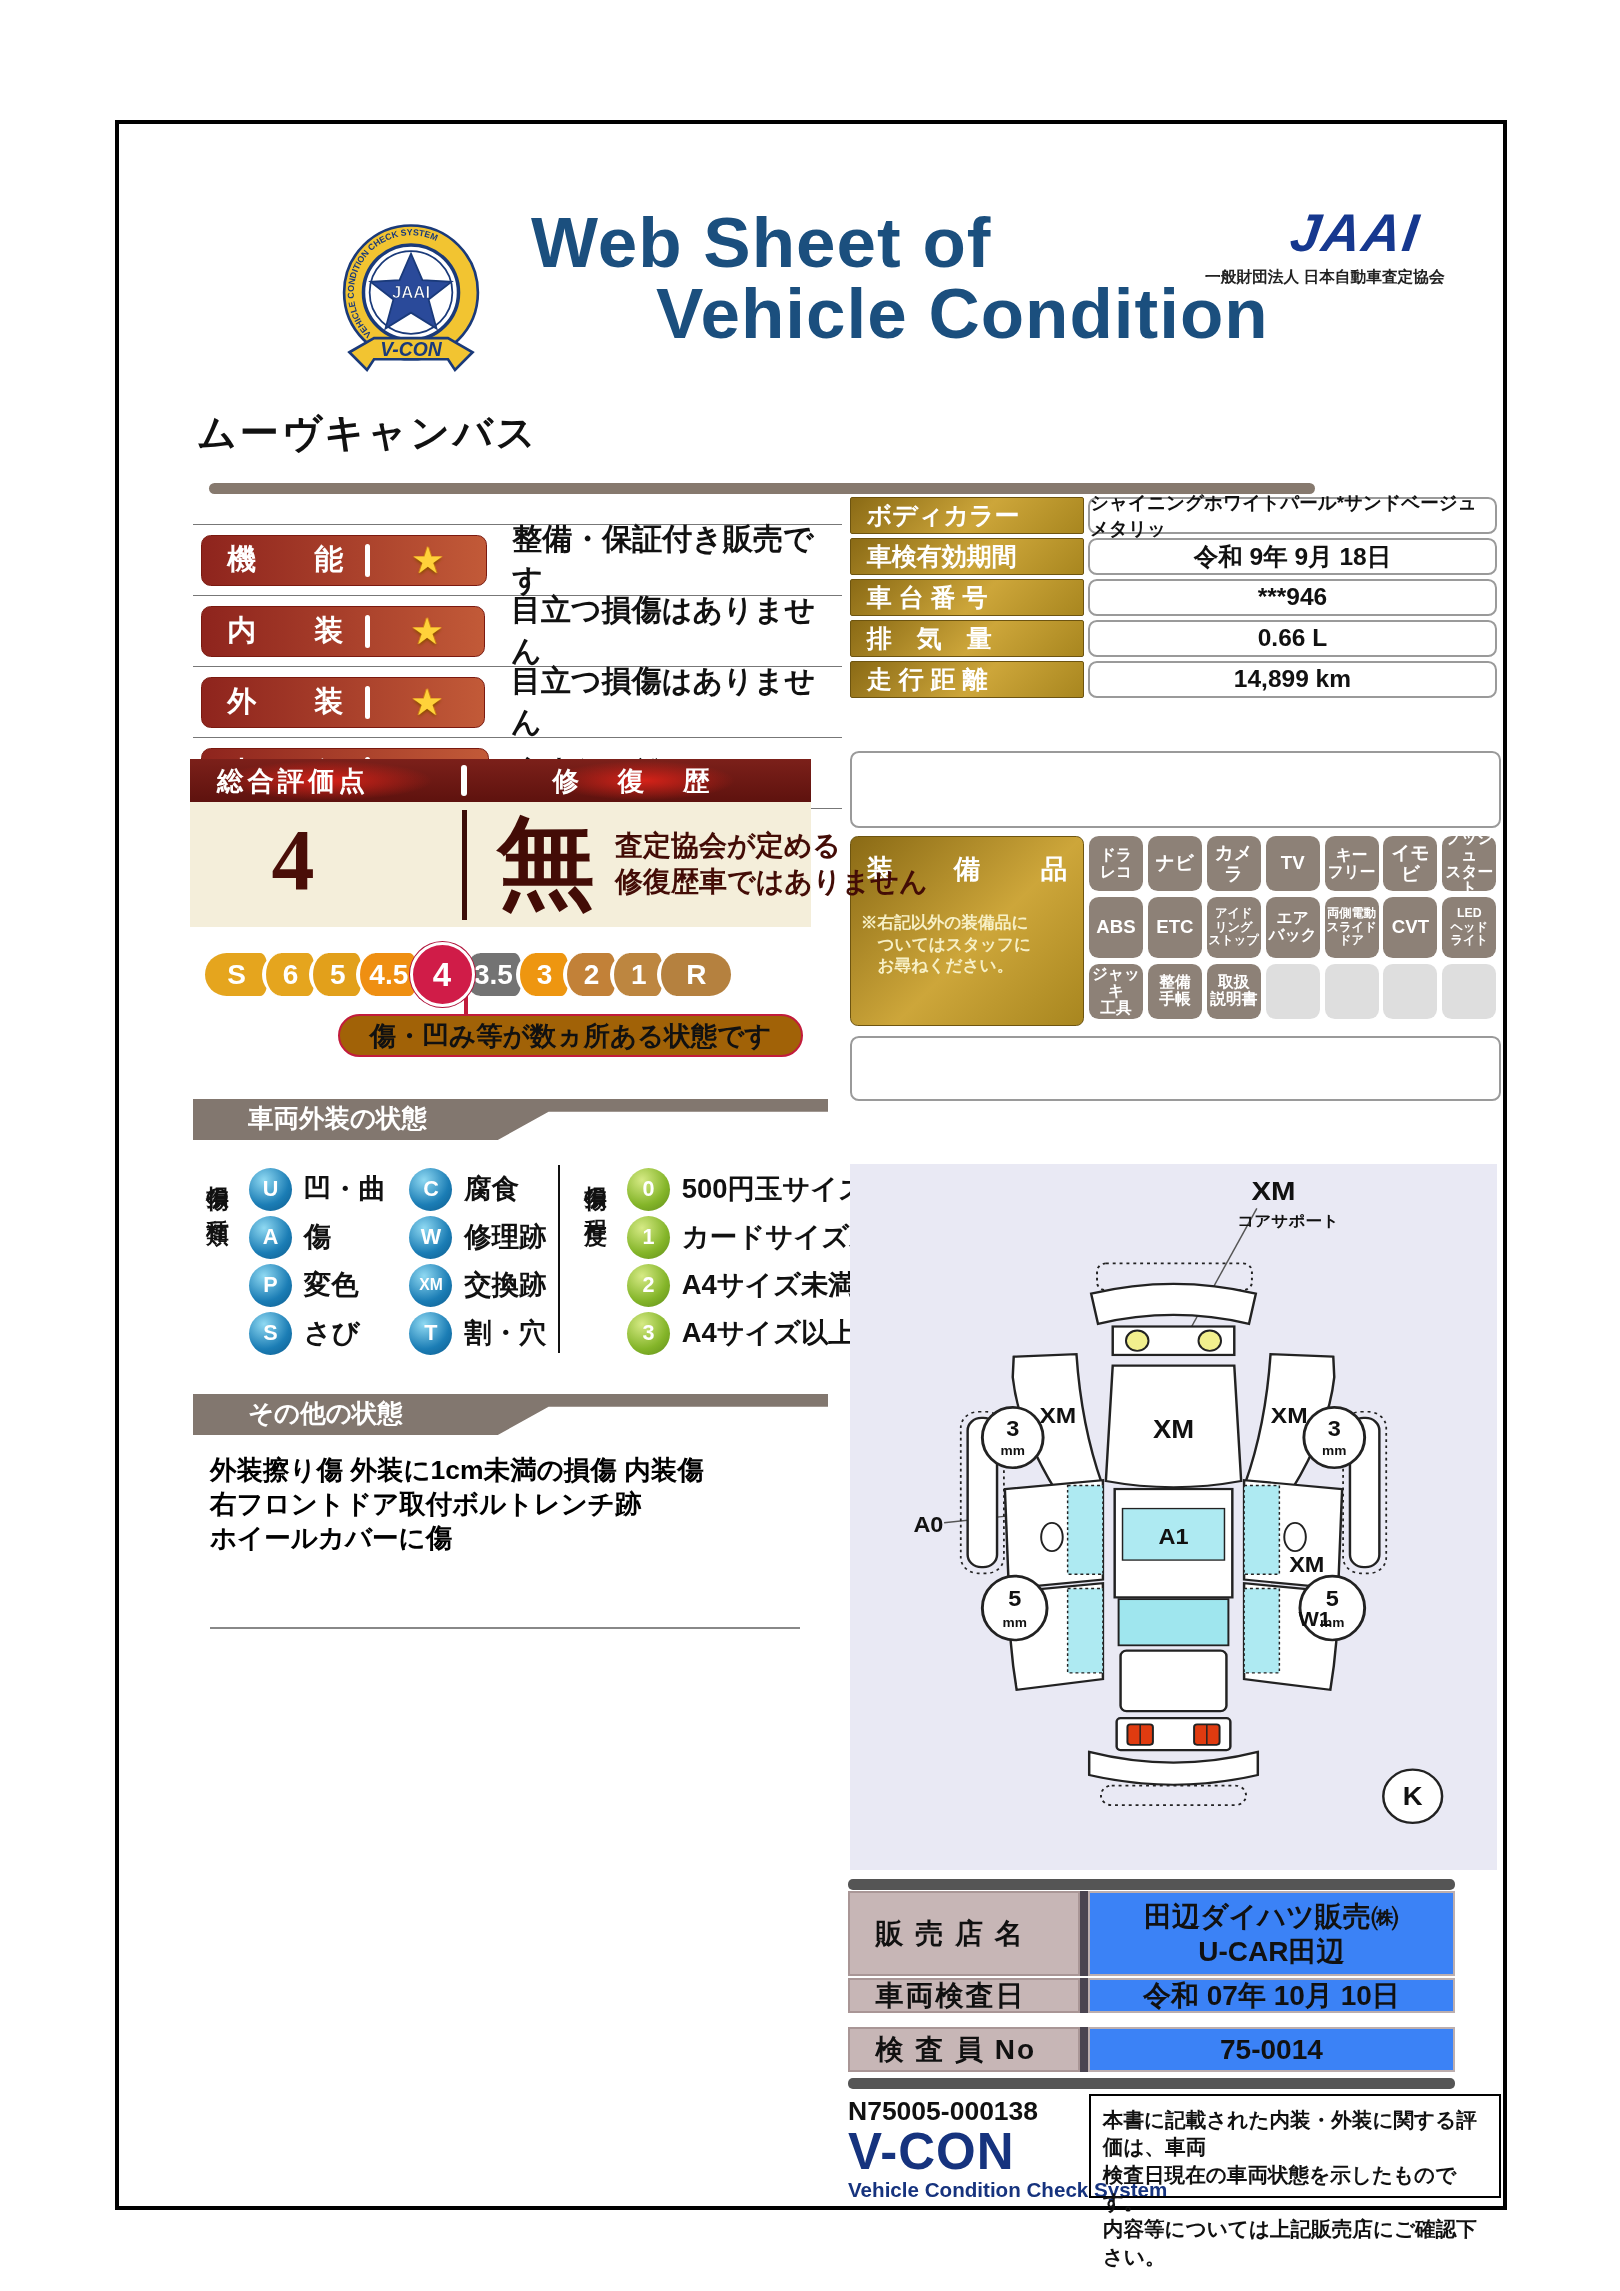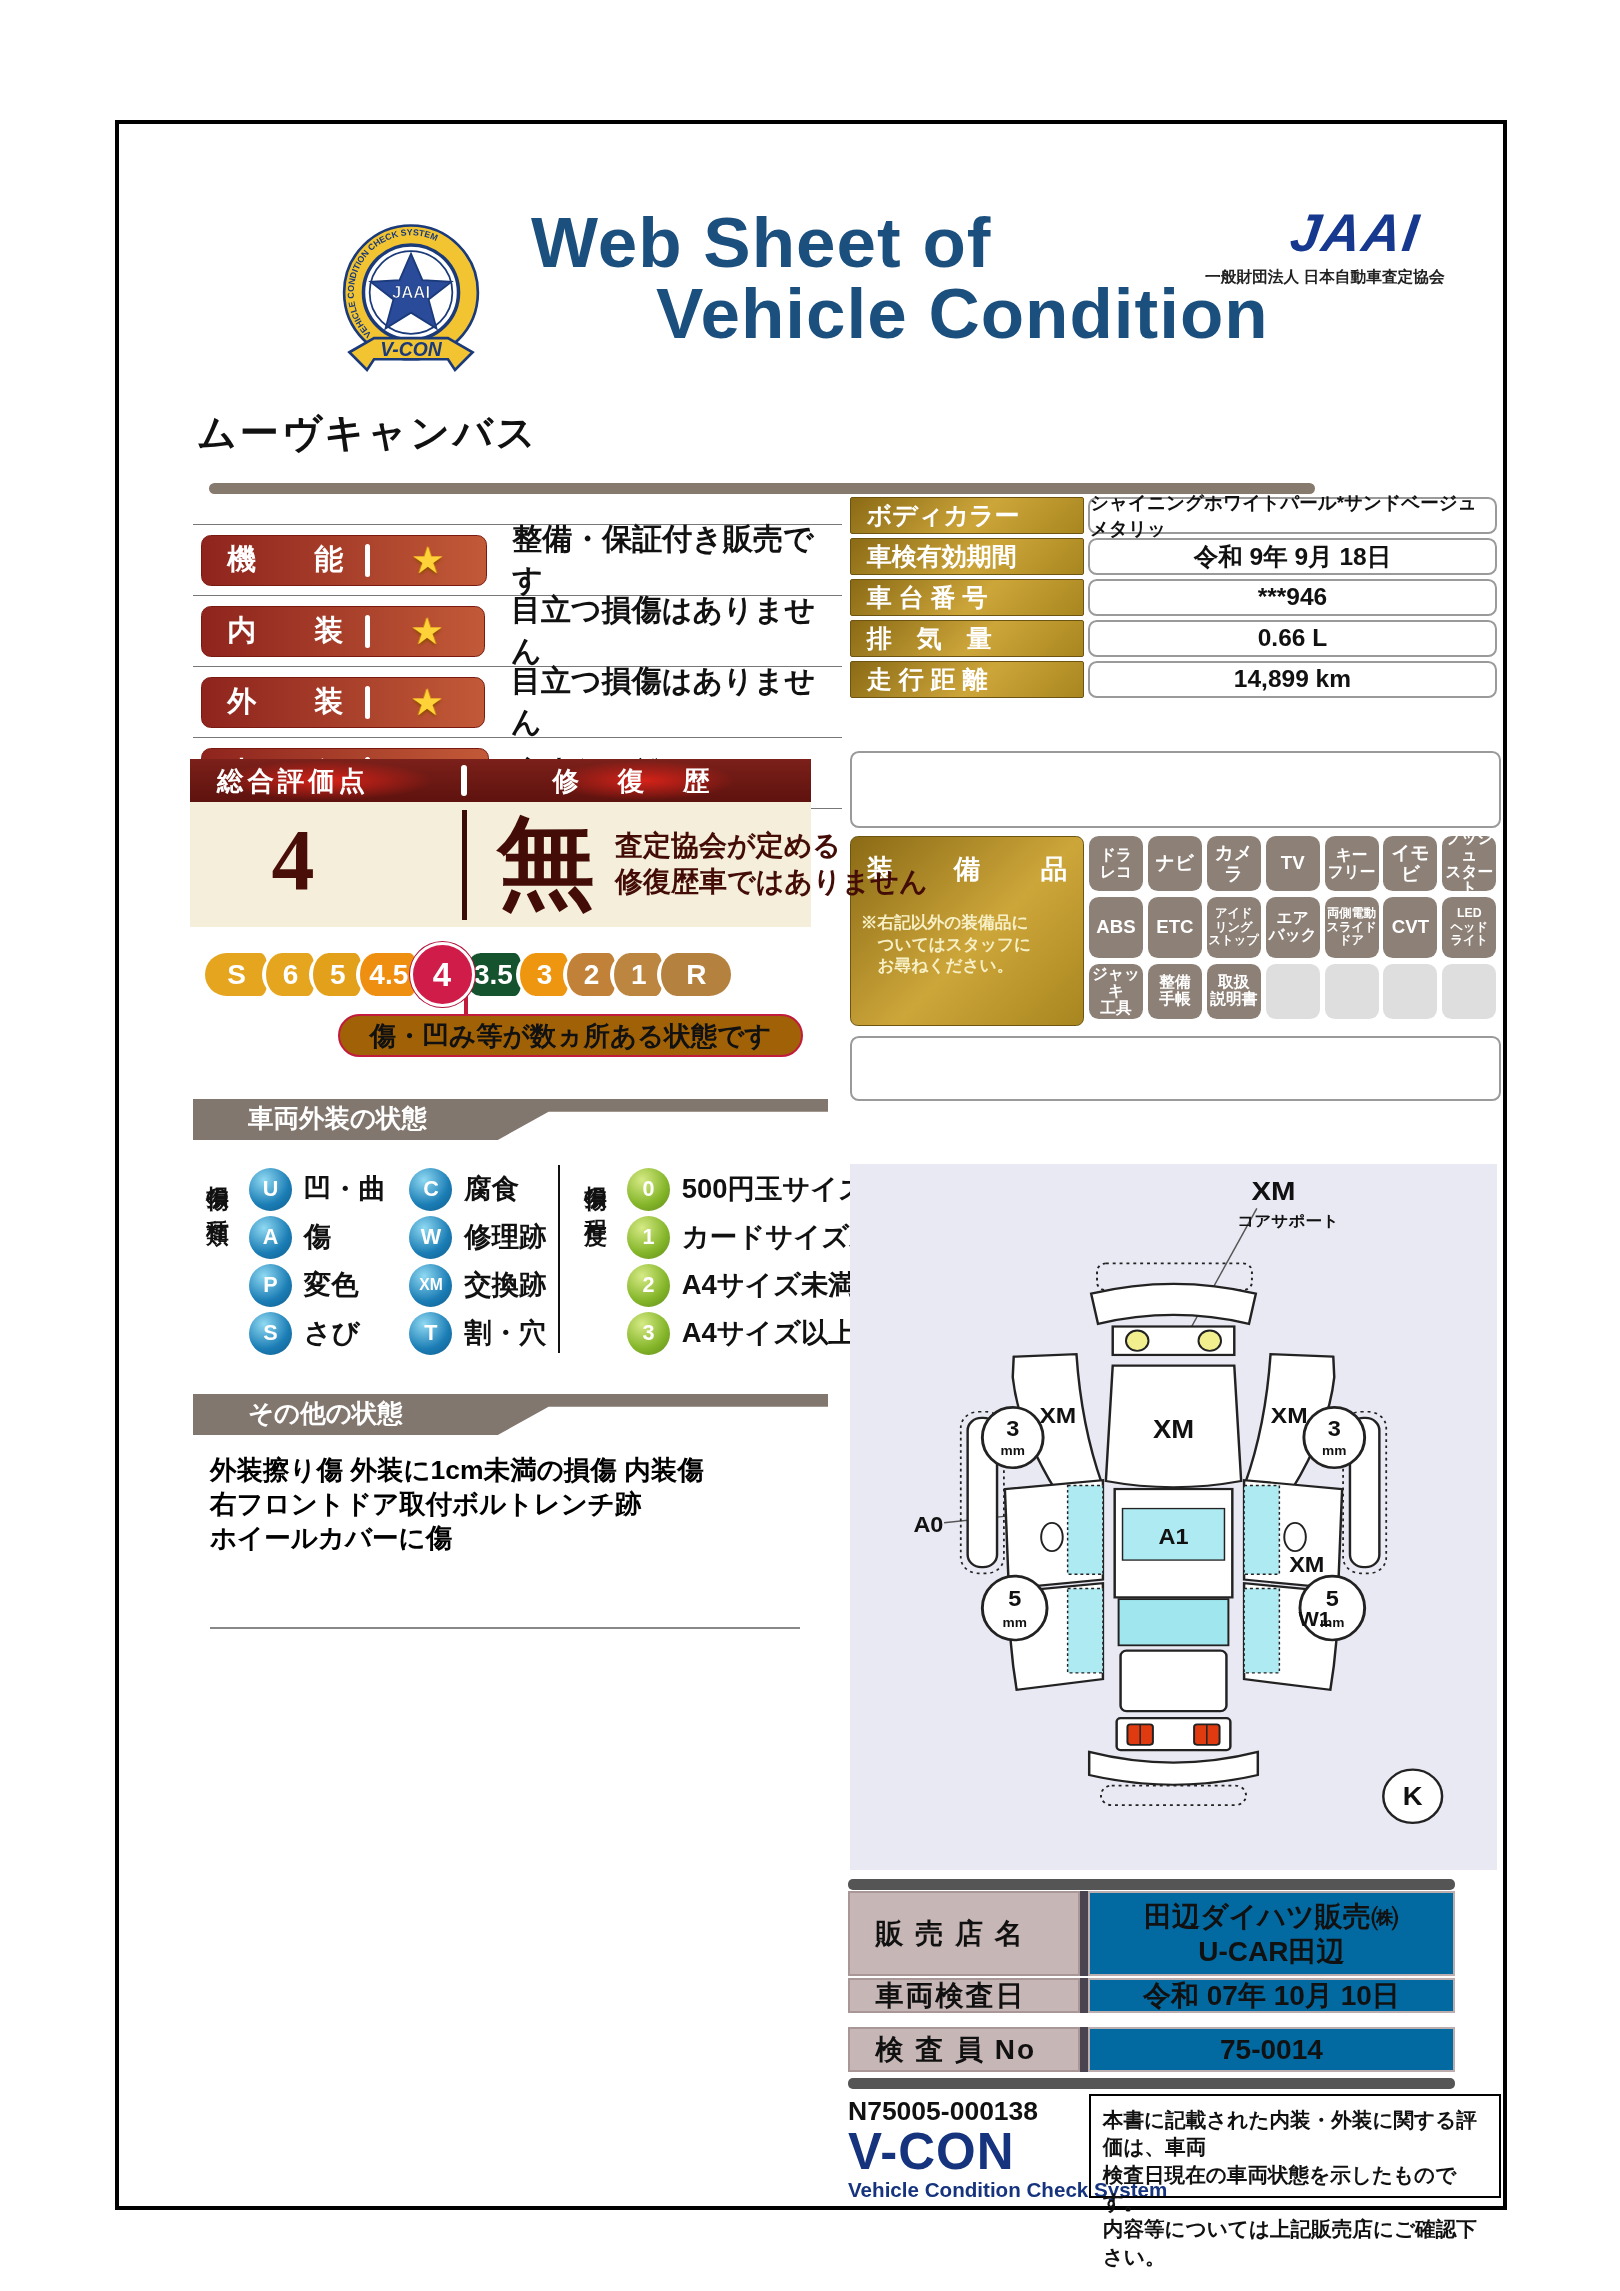--- a/index.html
+++ b/index.html
@@ -111,21 +111,21 @@
   .diagram{left:731px;top:1040px;width:647px;height:706px;background:#e9e9f4;}
 
   
   .d-bar{left:729px;top:1755px;width:607px;height:10.8px;background:#555;border-radius:4.9px;}
   .d-bar2{top:1954px;}
   .d-row{left:729px;width:607px;display:flex;}
   .d-label{width:232px;background:#c7b6b6;border:2px solid #a99696;box-sizing:border-box;
     display:flex;align-items:center;padding-left:25.5px;font-size:28px;font-weight:bold;color:#111;
     letter-spacing:2px;}
   .d-div{width:7.8px;background:#4a4450;}
-  .d-value{flex:1;background:#0369a1;border:2px solid #bcaeae;box-sizing:border-box;
+  .d-value{flex:1;background:#3b82f6;border:2px solid #bcaeae;box-sizing:border-box;
     display:flex;flex-direction:column;align-items:center;justify-content:center;
     font-size:28px;font-weight:bold;color:#111;line-height:35px;}
 
   
   .foot-num{left:729px;top:1972px;font-size:26.5px;color:#111;font-weight:bold;}
   .foot-vcon{left:729px;top:1998px;font-size:51px;font-weight:bold;color:#16337e;letter-spacing:1px;}
   .foot-sub{left:729px;top:2054px;font-size:20.6px;font-weight:bold;color:#16337e;}
   .note-box{left:970px;top:1970px;width:412px;height:104px;border:2.9px solid #000;box-sizing:border-box;
     padding:9.8px 11.8px;font-size:20.6px;color:#111;line-height:27.4px;font-weight:bold;}
 </style>
@@ -325,21 +325,21 @@
     <div>査定協会が定める</div>
     <div>修復歴車ではありません</div>
   </div>
 
   <div class="abs scale" id="score-scale">
       <div class="seg first" style="width: 63px; background: rgb(229, 165, 30);">S</div>
       <div class="seg" style="width: 53px; background: rgb(229, 165, 30);">6</div>
       <div class="seg" style="width: 53px; background: rgb(226, 160, 27);">5</div>
       <div class="seg" style="width: 61px; background: rgb(239, 143, 18);">4.5</div>
       <div class="sel-circle">4</div>
-      <div class="seg" style="width: 61px; background: #14532d; text-align: right;">3.5</div>
+      <div class="seg" style="width: 61px; background: #737373; text-align: right;">3.5</div>
       <div class="seg" style="width: 53px; background: rgb(238, 150, 16);">3</div>
       <div class="seg" style="width: 53px; background: rgb(194, 129, 56);">2</div>
       <div class="seg" style="width: 53px; background: rgb(189, 134, 64);">1</div>
       <div class="seg last" style="width: 74px; background: rgb(181, 129, 63);">R</div>
     </div>
   <div class="abs callout-line"></div>
   <div class="abs callout">傷・凹み等が数ヵ所ある状態です</div>
 
   <div class="abs sec-hdr" style="left:74px;top:975px;">
     <span>車両外装の状態</span>

